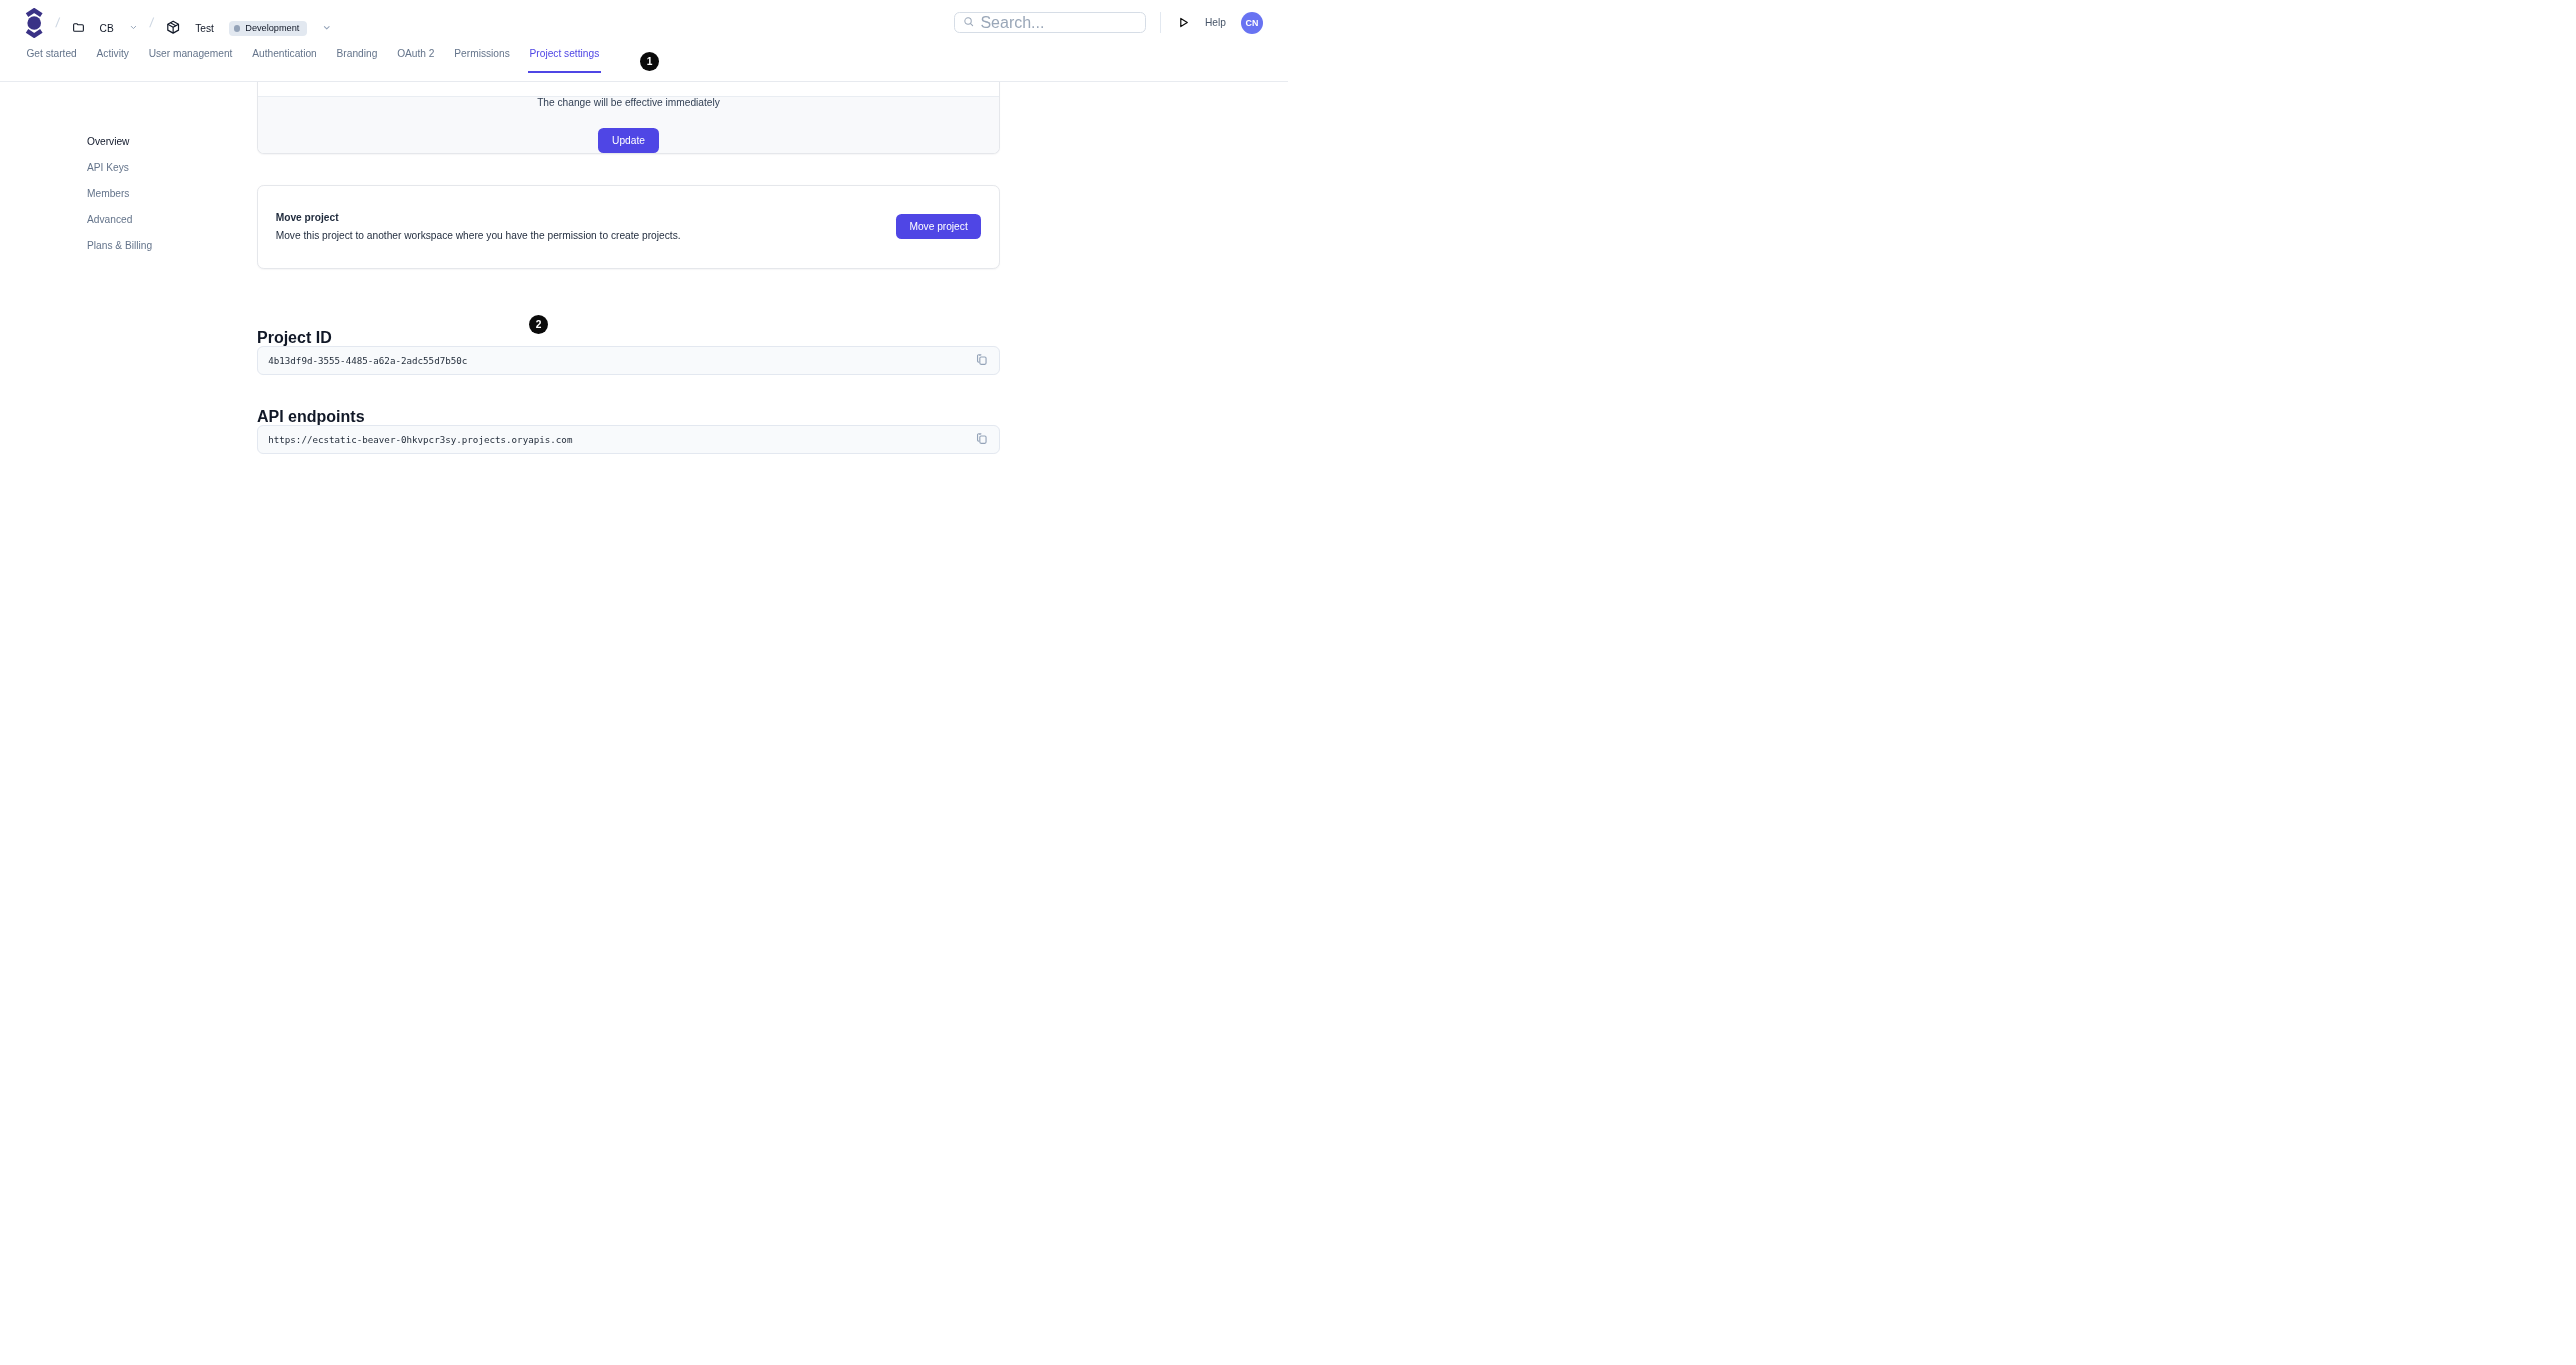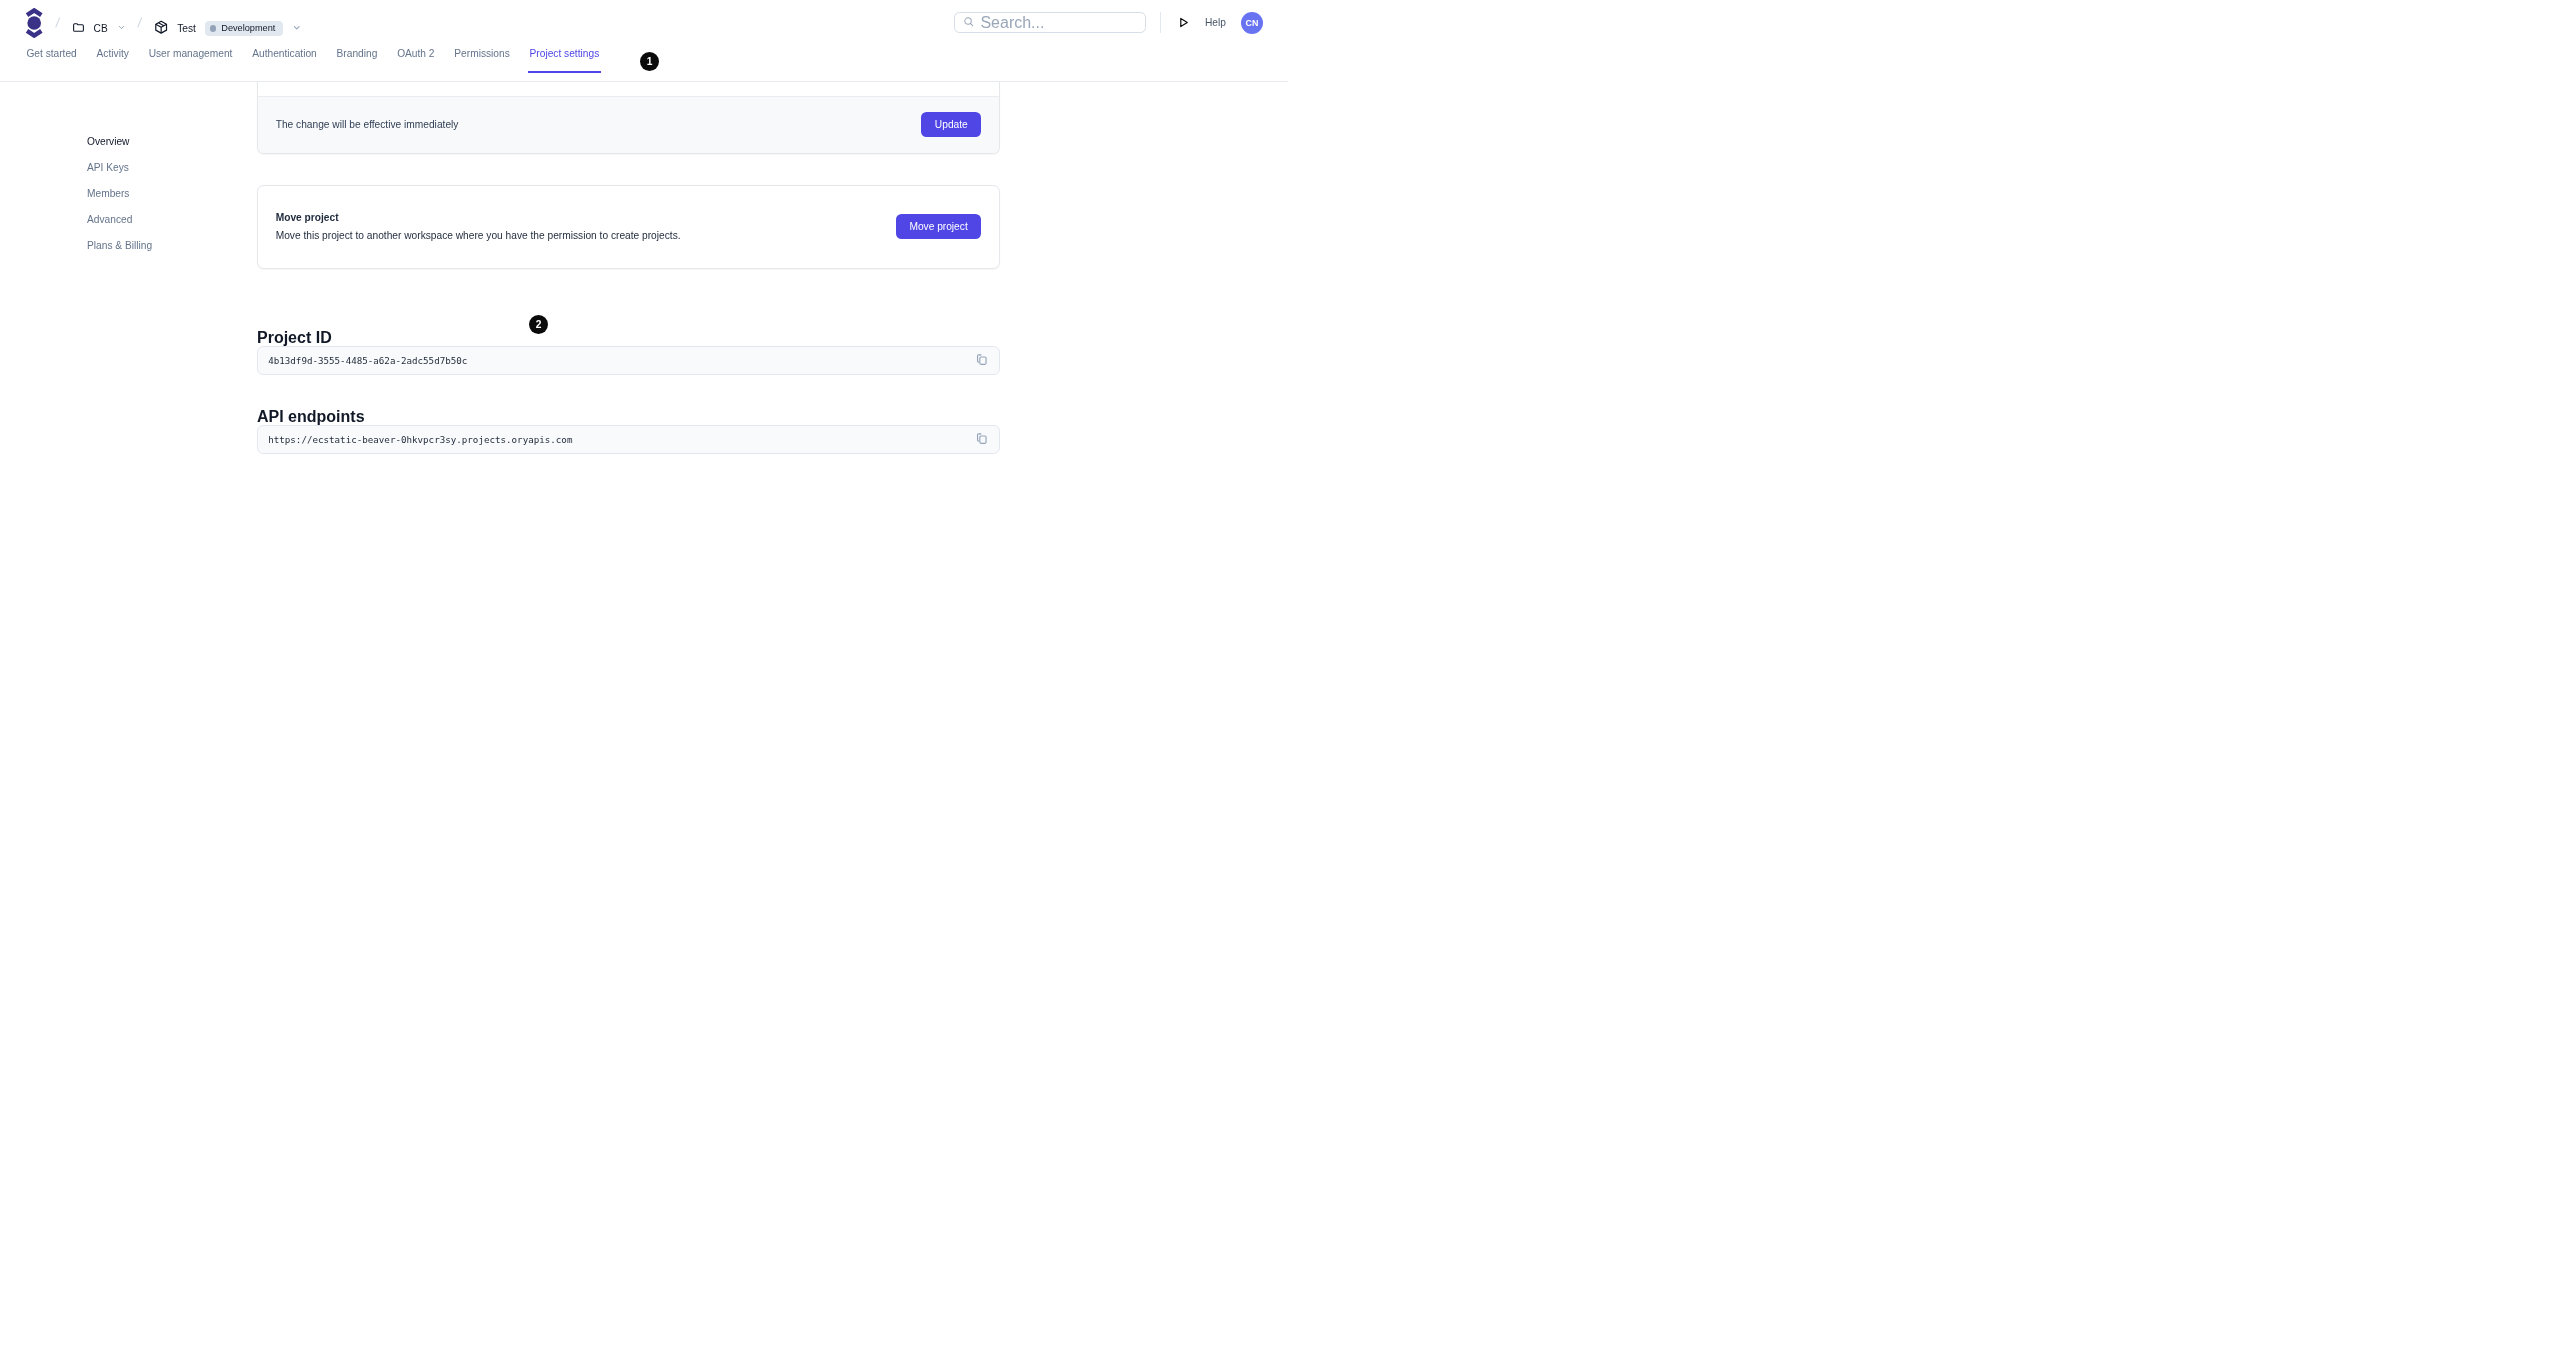--- a/index.html
+++ b/index.html
@@ -8,21 +8,21 @@
   .page { position:relative; width:1288px; height:683px; }
 
   
   .header { position:absolute; top:0; left:0; width:100%; height:82px;
     border-bottom:0.7px solid #e8ebf0; background:#fff; }
   .topbar { position:absolute; top:0; left:0; width:100%; height:45px;
     display:flex; align-items:center; justify-content:space-between; padding:0 25px; }
   .topbar-left { display:flex; align-items:center; gap:12.3px; }
   .logo { display:flex; align-items:center; cursor:pointer; }
   .crumb-sep { color:#cbd5e1; font-size:13px; font-weight:300; transform:skewX(-8deg); }
-  .crumb { display:flex; align-items:center; gap:9px; background:none; border:none;
+  .crumb { display:flex; align-items:center; gap:15px; background:none; border:none;
     font-family:inherit; font-size:10.2px; font-weight:500; color:#111827; cursor:pointer;margin-top:12px; }
   .chev { color:#94a3b8; }
   .env-badge { display:inline-flex; align-items:center; gap:4.8px; background:#e2e8f0;
     border-radius:4.1px; padding:2.7px 7.5px 2.7px 5.5px; font-size:9.2px; font-weight:500; color:#111827; }
   .env-dot { width:6.1px; height:6.1px; border-radius:50%; background:#94a3b8; }
 
   .topbar-right { display:flex; align-items:center; gap:11px; }
   .search-box { display:flex; align-items:center; gap:6.1px; width:192px; height:21px;
     border:0.7px solid #d6dde6; border-radius:5.5px; padding:0 8.2px; background:#fff; }
   .search-box svg { flex:none; }
@@ -51,21 +51,21 @@
 
   
   .main { position:absolute; left:257px; top:82px; width:743px; }
 
   .card { border:0.7px solid #e5e7eb; border-radius:6.8px; background:#fff;
     box-shadow:0 0.7px 1.4px rgba(15,23,42,0.04); }
 
   .card-update { border-top:none; border-radius:0 0 6.8px 6.8px; overflow:hidden; }
   .card-update .sliver { height:13.6px; background:#fff; }
   .card-update .card-footer { height:57px; background:#f8f9fb; border-top:0.7px solid #e9edf2;
-    display:flex; align-items:center; justify-content:space-between; padding:0 17.7px; }
+    display:flex; align-items:center; justify-content:space-between; padding:0 17.7px;flex-direction:column; }
   .card-footer .msg { font-size:10.2px; color:#334155; }
 
   .btn-primary { background:#4f46e5; color:#fff; border:none; border-radius:5.5px;
     font-family:inherit; font-size:10.2px; font-weight:500; padding:0 13.6px; height:24.5px;
     cursor:pointer; }
 
   .card-move { margin-top:31px; height:84px; display:flex; align-items:center;
     justify-content:space-between; padding:0 17.7px; }
   .card-move .txt .title { font-size:10.2px; font-weight:700; color:#1e293b; line-height:15px; margin-bottom:2.7px; }
   .card-move .txt .desc { font-size:10.2px; color:#1e293b; line-height:15px; }

